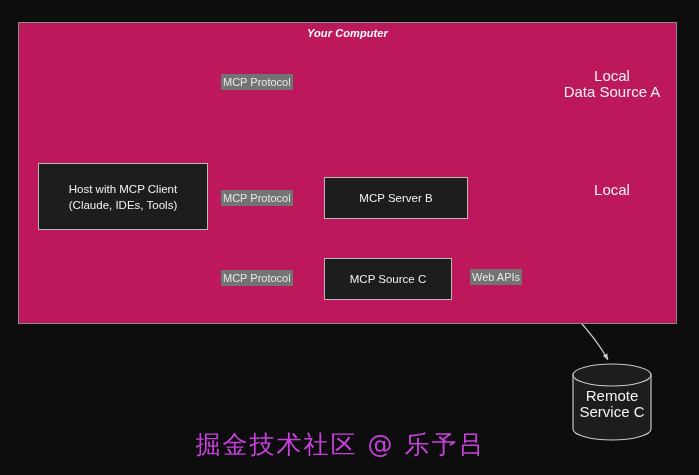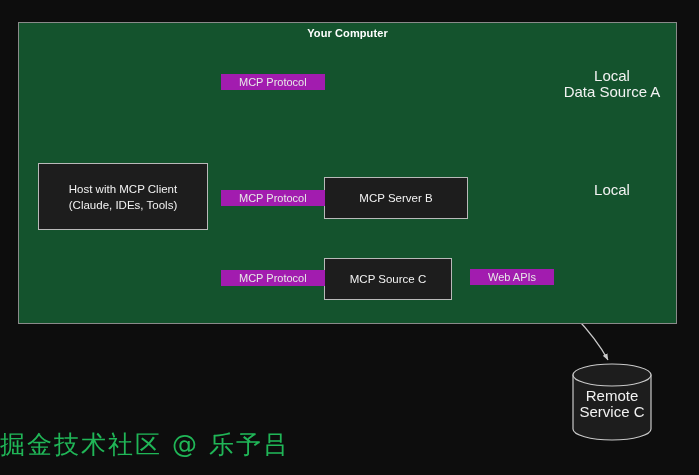--- a/index.html
+++ b/index.html
@@ -20,23 +20,24 @@
     position: absolute;
     left: 0;
     top: 0;
     width: 699px;
     height: 475px;
     overflow: visible;
   }
   
   .panel {
     position: absolute;
-    background: #14532d;
+    background: #be185d;
     border: 1px solid #8a8a8a;
     box-sizing: border-box;
+    font-style: italic;
   }
   #computer-panel {
     left: 18px;
     top: 22px;
     width: 659px;
     height: 302px;
   }
   #internet-panel {
     left: 548px;
     top: 339px;
@@ -92,39 +93,40 @@
   #ds-a { left: 562px; top: 46px;  width: 100px; height: 75px; }
   #ds-b { left: 562px; top: 160px; width: 100px; height: 75px; }
   #ds-c { left: 573px; top: 363px; width: 78px;  height: 77px; }
   #ds-a .cyl-label { top: 22px; }
   #ds-b .cyl-label { top: 22px; }
   #ds-c .cyl-label { top: 25px; }
 
   
   .edge-label {
     position: absolute;
-    background: #a21caf;
+    background: #737373;
     color: #e8e8e8;
     font-size: 11px;
     line-height: 14px;
-    padding: 1px 18px;
+    padding: 1px 2px;
     white-space: nowrap;
   }
   #lbl-mcp-a { left: 221px; top: 74px; }
   #lbl-mcp-b { left: 221px; top: 190px; }
   #lbl-mcp-c { left: 221px; top: 270px; }
   #lbl-web   { left: 470px; top: 269px; }
 
   
   #watermark {
     position: absolute;
     left: 0;
     top: 428px;
     width: 699px;
-    color: #22c55e;
+    text-align: center;
+    color: #d946ef;
     font-size: 25px;
     letter-spacing: 2px;
     font-family: "DejaVu Sans", sans-serif;
     opacity: 0.92;
     padding-right: 18px;
     box-sizing: border-box;
   }
 </style>
 </head>
 <body>

